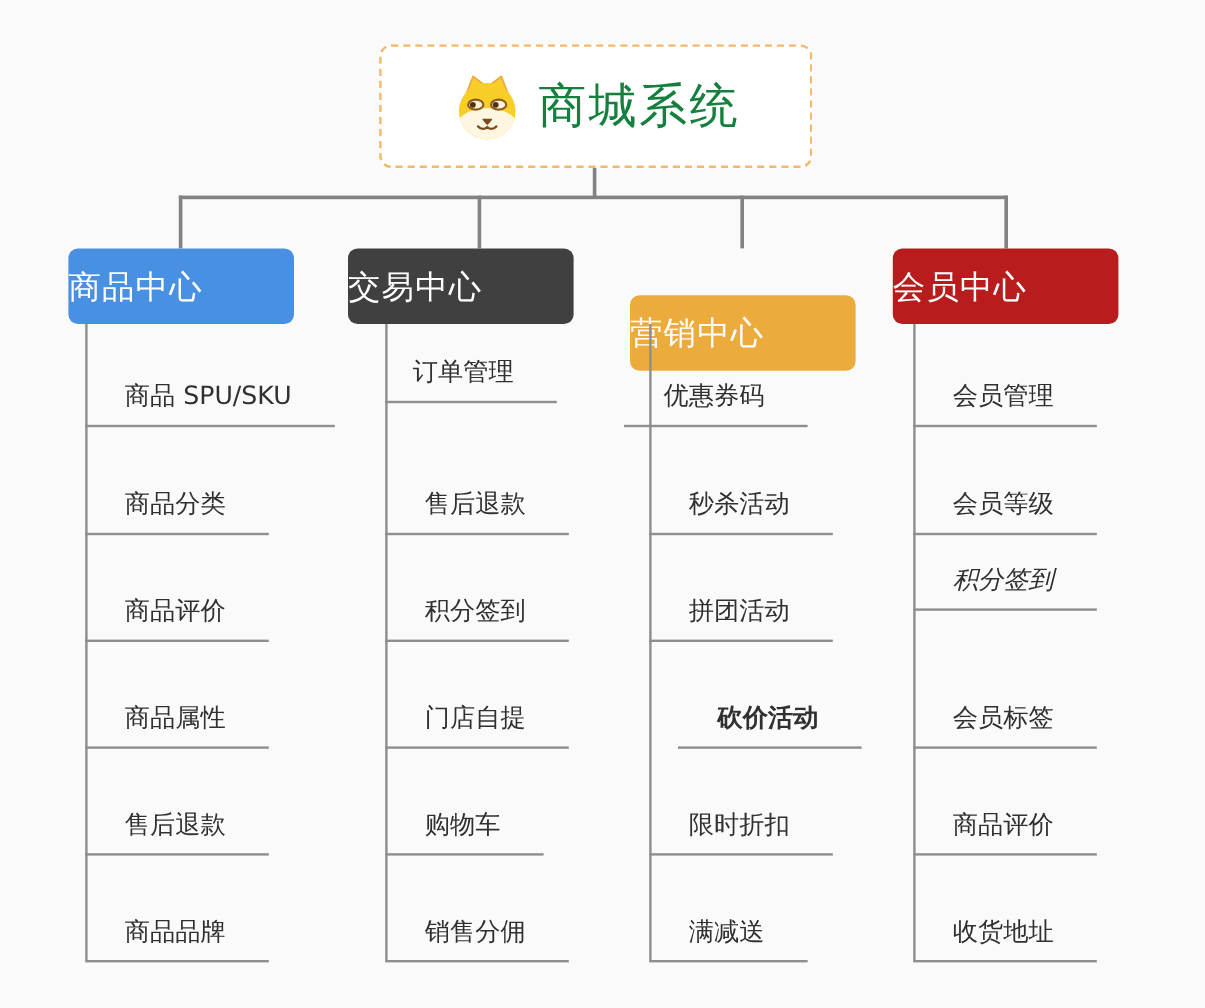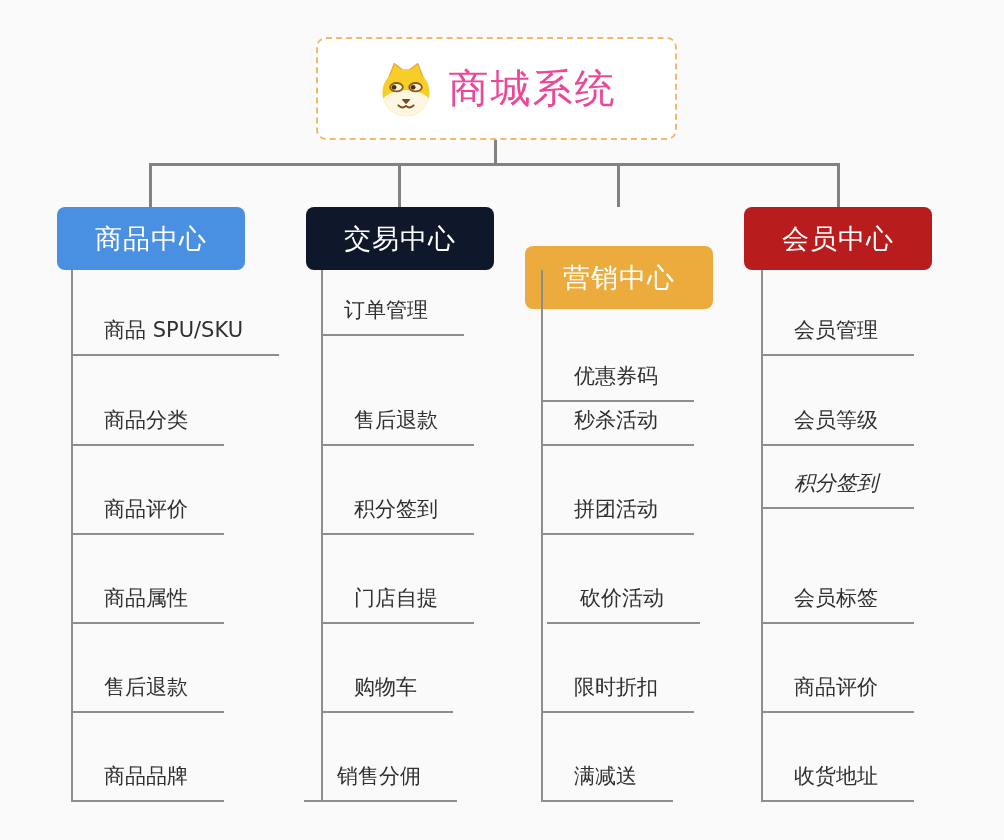--- a/index.html
+++ b/index.html
@@ -21,21 +21,21 @@
   .root-title { font-size:40px; letter-spacing:2px; color:#f0a63c; }
   .root-icon { width:58px; height:58px; flex:0 0 auto; }
 
   
   .line { position:absolute; background:#828282; }
   .leafline { position:absolute; background:#8e8e8e; }
 
   
   .branch-node {
     position:absolute; top:207px; width:188px; height:63px; border-radius:8px;
-    display:flex; align-items:center; justify-content:center;
+    display:flex; align-items:center; justify-content:flex-start;
     color:#ffffff; font-size:27px; letter-spacing:1px;
     cursor:default;
   }
 
   
   .leaf {
     position:absolute; display:inline-block; white-space:nowrap;
     font-size:21px; color:#303030; line-height:29px;
     padding:0 36px 9px 33px;
     border-bottom:2px solid #8e8e8e;
@@ -64,34 +64,34 @@
 
       <ellipse cx="21.5" cy="30" rx="7" ry="4.6" fill="#fbf2d8" stroke="#8a5a1e" stroke-width="2"></ellipse>
       <ellipse cx="42.5" cy="30" rx="7" ry="4.6" fill="#fbf2d8" stroke="#8a5a1e" stroke-width="2"></ellipse>
       <circle cx="18.8" cy="30.2" r="2.7" fill="#51320f"></circle>
       <circle cx="39.8" cy="30.2" r="2.7" fill="#51320f"></circle>
 
       <path d="M28.2,43 h7.6 q1.2,0 0.5,1.1 l-3.3,4 q-0.9,1 -1.8,0 l-3.3,-4 q-0.8,-1.1 0.3,-1.1 z" fill="#7a4a1e"></path>
 
       <path d="M23.5,50 q4.3,4.4 8.5,0.6 q4.2,3.8 8.5,-0.6" fill="none" stroke="#7a4a1e" stroke-width="2" stroke-linecap="round"></path>
     </svg>
-    <span class="root-title" style="color: #ec4899;">商城系统</span>
+    <span class="root-title" style="color: #15803d;">商城系统</span>
   </div>
 
   <div class="line" style="left: 494px; top: 140px; width: 3px; height: 25px; background-color: rgb(130, 130, 130);"></div>
   <div class="line" style="left: 149px; top: 163px; width: 691px; height: 3px; background-color: rgb(130, 130, 130);"></div>
   <div class="line" style="left: 149px; top: 163px; width: 3px; height: 44px; background-color: rgb(130, 130, 130);"></div>
   <div class="line" style="left: 398px; top: 163px; width: 3px; height: 44px; background-color: rgb(130, 130, 130);"></div>
   <div class="line" style="left: 617px; top: 163px; width: 3px; height: 44px; background-color: rgb(130, 130, 130);"></div>
   <div class="line" style="left: 837px; top: 163px; width: 3px; height: 44px; background-color: rgb(130, 130, 130);"></div>
 
   <div class="branch-node" style="left: 57px; background-color: rgb(74, 144, 226);">
     <span>商品中心</span>
   </div>
-  <div class="branch-node" style="left: 306px; background-color: #0f172a;">
+  <div class="branch-node" style="left: 290px; background-color: #404040;">
     <span>交易中心</span>
   </div>
   <div class="branch-node" style="left: 525px; background-color: rgb(236, 172, 61); margin-top: 39px;">
     <span>营销中心</span>
   </div>
   <div class="branch-node" style="left: 744px; background-color: #b91c1c;">
     <span>会员中心</span>
   </div>
 
   <div class="leafline" style="left:71px; top:270px; width:2px; height:530px;"></div>
@@ -104,26 +104,26 @@
   <div class="leaf" style="left:71px; top:495px;">商品评价</div>
   <div class="leaf" style="left:71px; top:584px;">商品属性</div>
   <div class="leaf" style="left:71px; top:673px;">售后退款</div>
   <div class="leaf" style="left:71px; top:762px;">商品品牌</div>
 
   <div class="leaf" style="left:321px; top:296px;padding-left:23px;">订单管理</div>
   <div class="leaf" style="left:321px; top:406px;">售后退款</div>
   <div class="leaf" style="left:321px; top:495px;">积分签到</div>
   <div class="leaf" style="left:321px; top:584px;">门店自提</div>
   <div class="leaf" style="left:321px; top:673px;">购物车</div>
-  <div class="leaf" style="left:304px; top:762px;">销售分佣</div>
+  <div class="leaf" style="left:321px; top:762px;">销售分佣</div>
 
-  <div class="leaf" style="left:541px; top:316px;margin-top:46px;">优惠券码</div>
+  <div class="leaf" style="left:520px; top:316px;">优惠券码</div>
   <div class="leaf" style="left:541px; top:406px;">秒杀活动</div>
   <div class="leaf" style="left:541px; top:495px;">拼团活动</div>
-  <div class="leaf" style="left:547px; top:584px;">砍价活动</div>
+  <div class="leaf" style="left:565px; top:584px;font-weight:bold;">砍价活动</div>
   <div class="leaf" style="left:541px; top:673px;">限时折扣</div>
   <div class="leaf" style="left:541px; top:762px;">满减送</div>
 
   <div class="leaf" style="left:761px; top:316px;">会员管理</div>
   <div class="leaf" style="left:761px; top:406px;">会员等级</div>
   <div class="leaf" style="left:761px; top:469px;font-style:italic;">积分签到</div>
   <div class="leaf" style="left:761px; top:584px;">会员标签</div>
   <div class="leaf" style="left:761px; top:673px;">商品评价</div>
   <div class="leaf" style="left:761px; top:762px;">收货地址</div>
 

